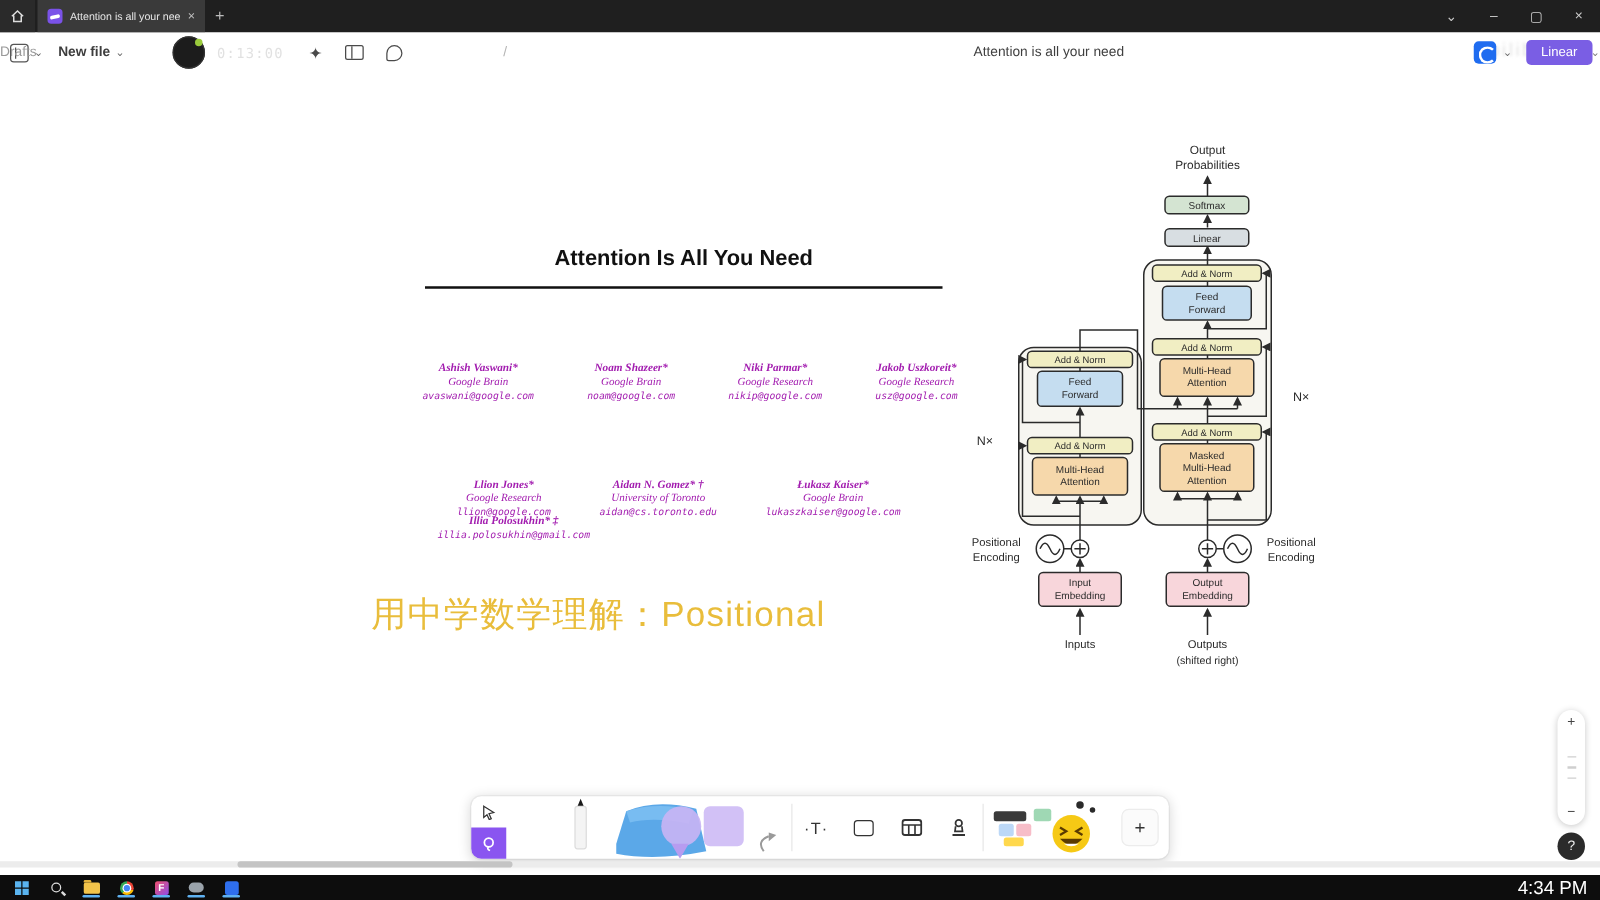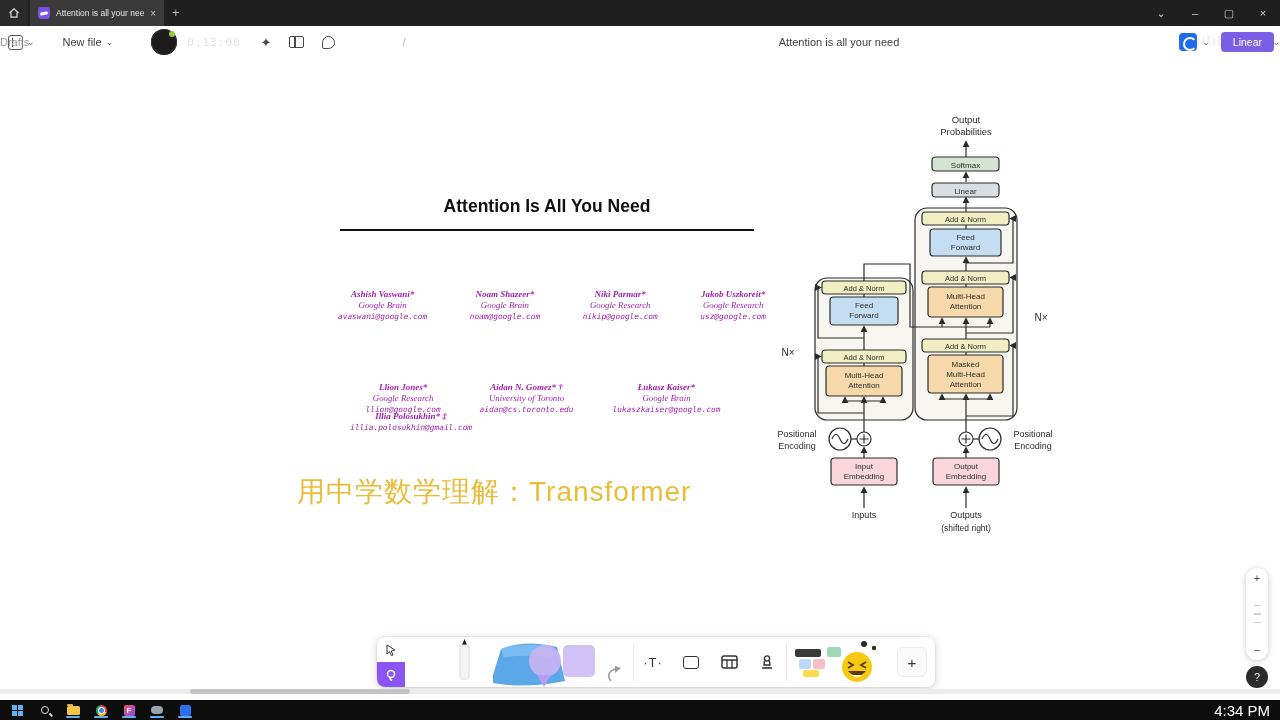--- a/index.html
+++ b/index.html
@@ -18,21 +18,21 @@
   .newtab { position:absolute; left:172px; top:6px; color:#bbb; font-size:13px; line-height:13px; }
   .wincontrols { position:absolute; right:0; top:0; height:26px; display:flex; align-items:center; }
   .winbtn { width:34px; height:26px; color:#cfcfcf; font-size:11px; display:flex; align-items:center; justify-content:center; }
 
   
   #appbar { position:absolute; left:0; top:26px; width:1280px; height:32px; background:#fff; }
   .appbar-left { position:absolute; left:8px; top:0; height:32px; display:flex; align-items:center; gap:4px; }
   .board-ico { width:15px; height:15px; border:1.4px solid #555; border-radius:3px; position:relative; }
   .board-ico::after { content:""; position:absolute; left:3px; top:2px; width:1.4px; height:9px; background:#555; }
   .chev { color:#666; font-size:9px; margin-right:6px; }
-  .newfile { color:#3d3d3d; font-size:11px; margin-left:18px; }
+  .newfile { color:#3d3d3d; font-size:11px; margin-left:2px;font-weight:bold; }
   .rec-timer { position:relative; margin-left:28px; width:26px; height:26px; border-radius:50%; background:#1c1c1c; box-shadow:0 0 0 1px #333 inset; }
   .rec-timer::after { content:""; position:absolute; right:2px; top:2px; width:6px; height:6px; border-radius:50%; background:#9acb3c; }
   .rec-digits { color:#c9c9c9; opacity:.55; font-size:11px; letter-spacing:1px; margin-left:6px; font-family:"DejaVu Sans Mono", monospace; }
   .spark { color:#4a4a4a; font-size:13px; margin-left:16px; }
   .panel-ico { width:15px; height:12px; border:1.4px solid #4a4a4a; border-radius:2px; position:relative; margin-left:14px; }
   .panel-ico::after { content:""; position:absolute; left:4px; top:0; width:1.4px; height:100%; background:#4a4a4a; }
   .chat-ico { width:13px; height:13px; border:1.4px solid #4a4a4a; border-radius:50% 50% 50% 2px; margin-left:14px; }
 
   .breadcrumb { position:absolute; left:0; right:0; top:0; height:32px; display:flex; align-items:center; justify-content:space-between; gap:5px; font-size:11px; pointer-events:none; }
   .bc-folder { color:#9a9a9a; }
@@ -208,21 +208,21 @@
       </div>
     </div>
 
     <div class="authors-row row3">
       <div class="author">
         <div class="a-name">Illia Polosukhin* ‡</div>
         <div class="a-mail">illia.polosukhin@gmail.com</div>
       </div>
     </div>
 
-    <div class="overlay-cn">用中学数学理解：Transformer</div>
+    <div class="overlay-cn">用中学数学理解：Positional</div>
 
     <svg id="diagram" width="310" height="430" viewBox="0 0 310 430">
       <defs>
         <marker id="ah" markerWidth="7" markerHeight="7" refX="4.5" refY="3" orient="auto">
           <path d="M0,0 L6,3 L0,6 z" fill="#2b2b2b"></path>
         </marker>
       </defs>
       <g stroke="#2b2b2b" stroke-width="1.2" fill="none">
 
         <rect x="45" y="170" width="98" height="142" rx="12" fill="#f7f6f1"></rect>

